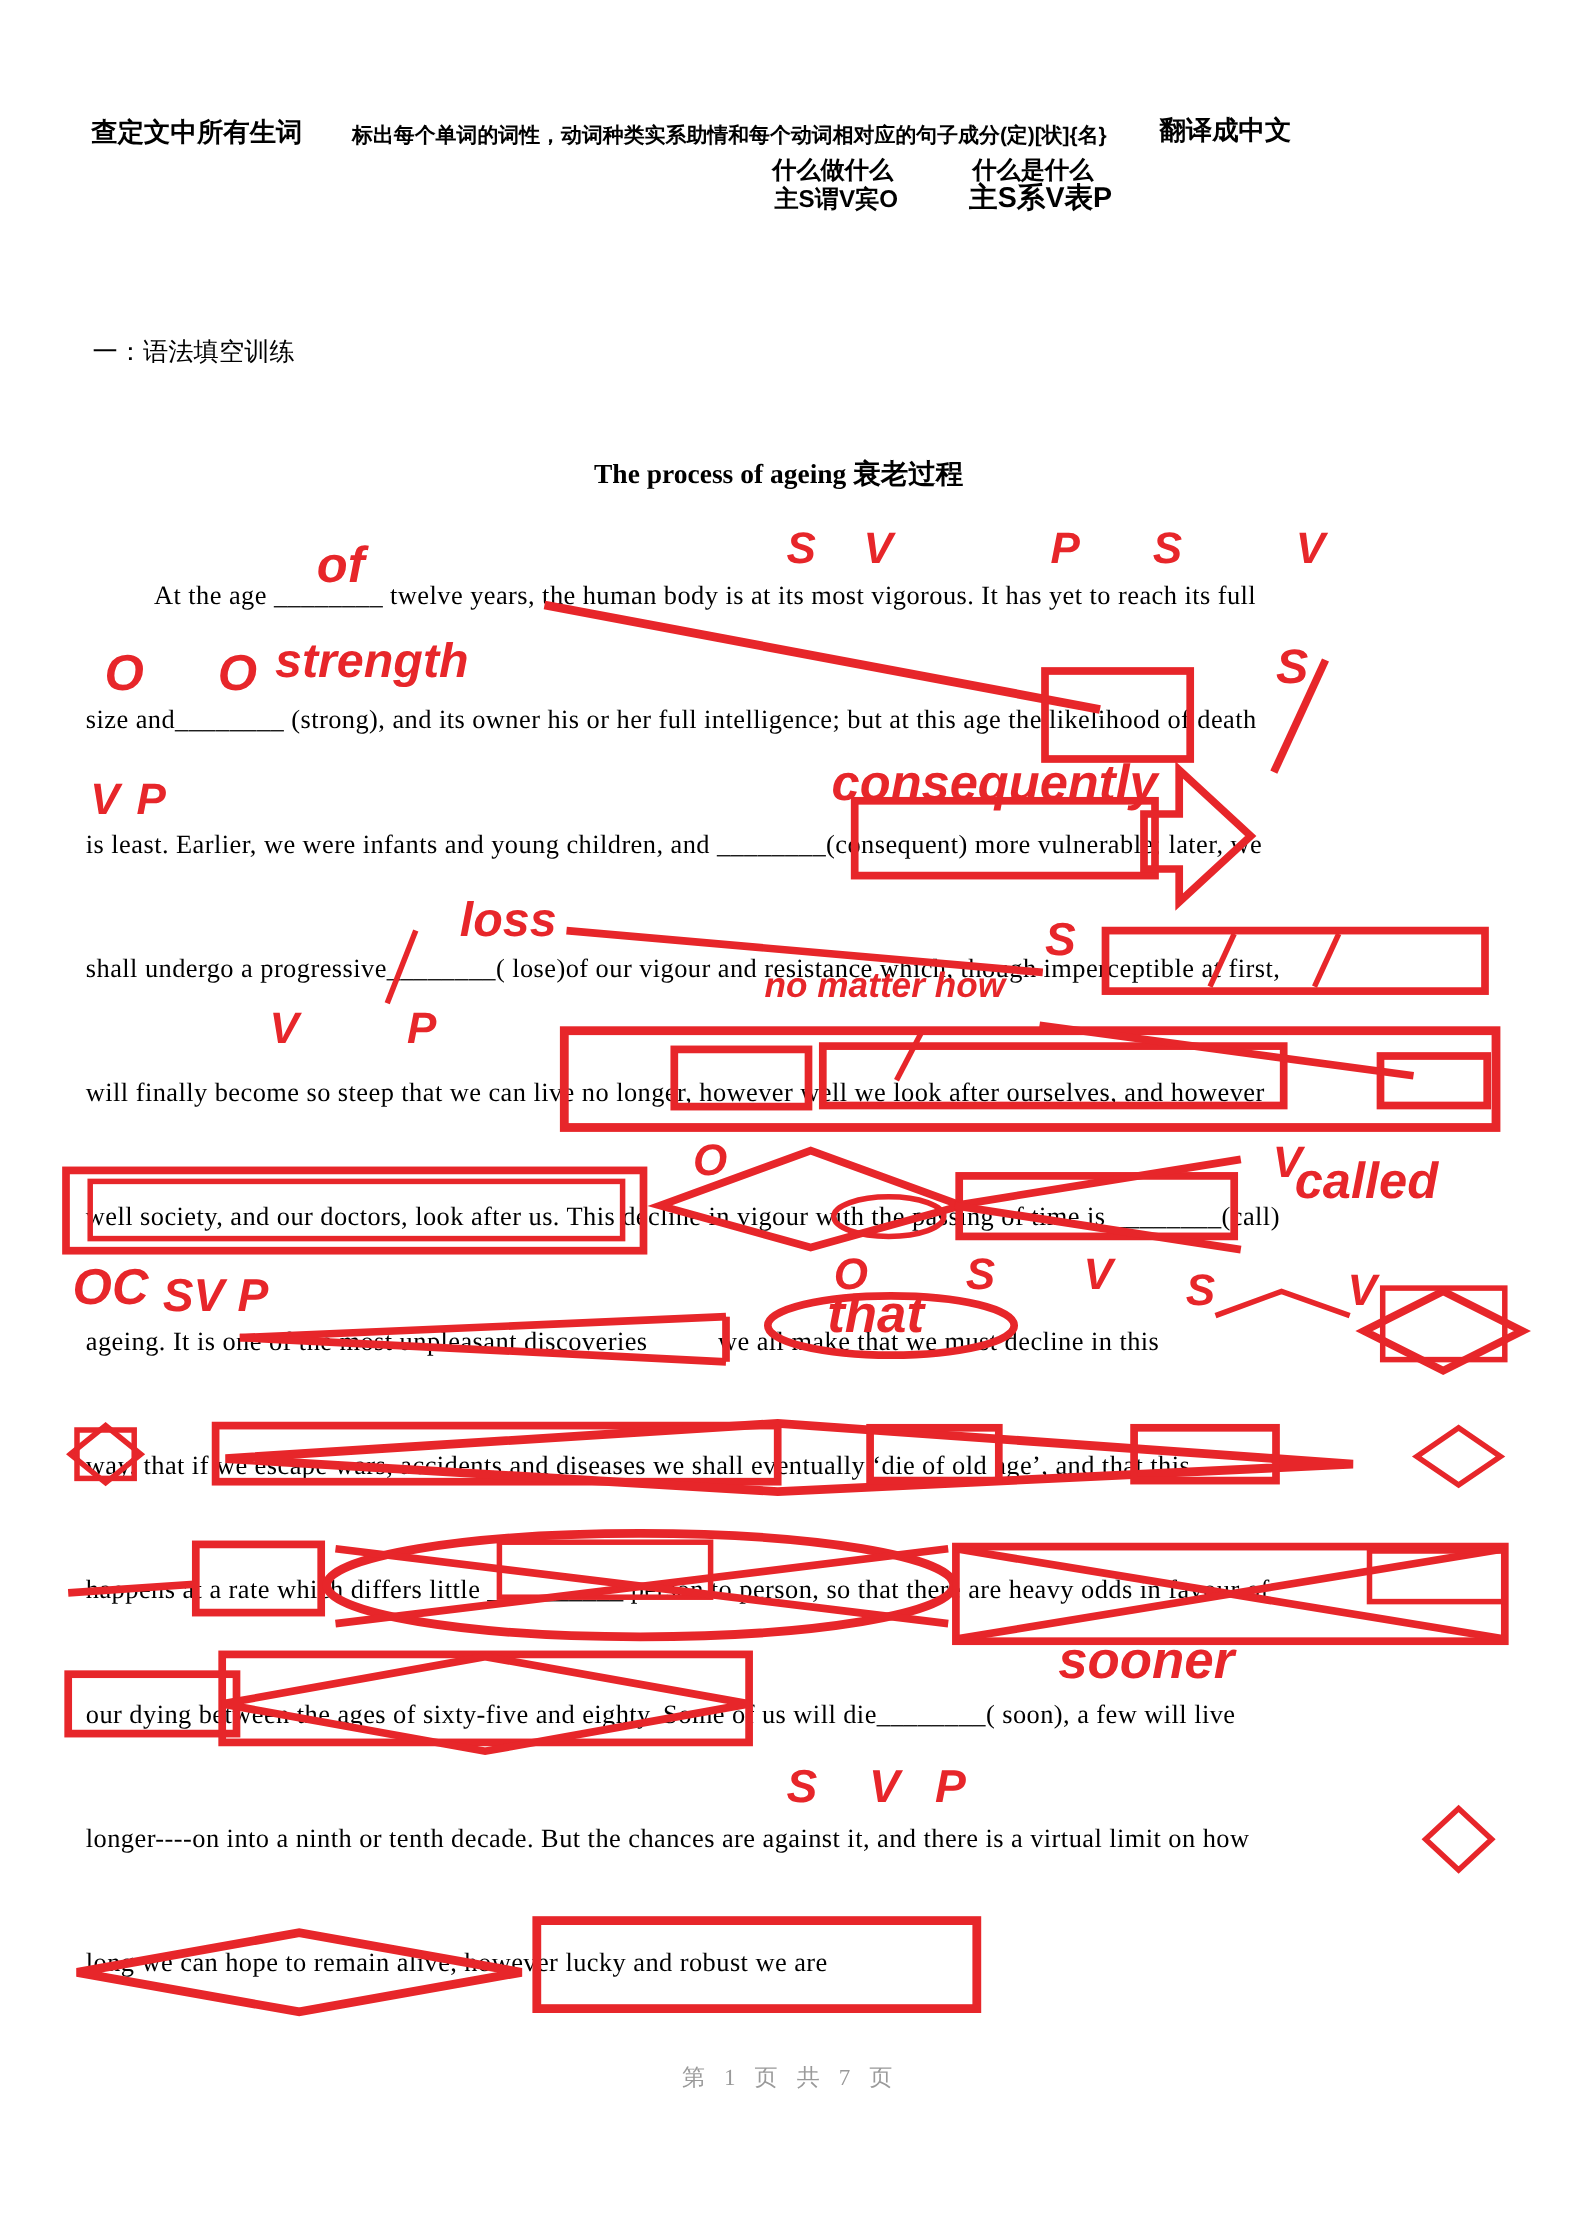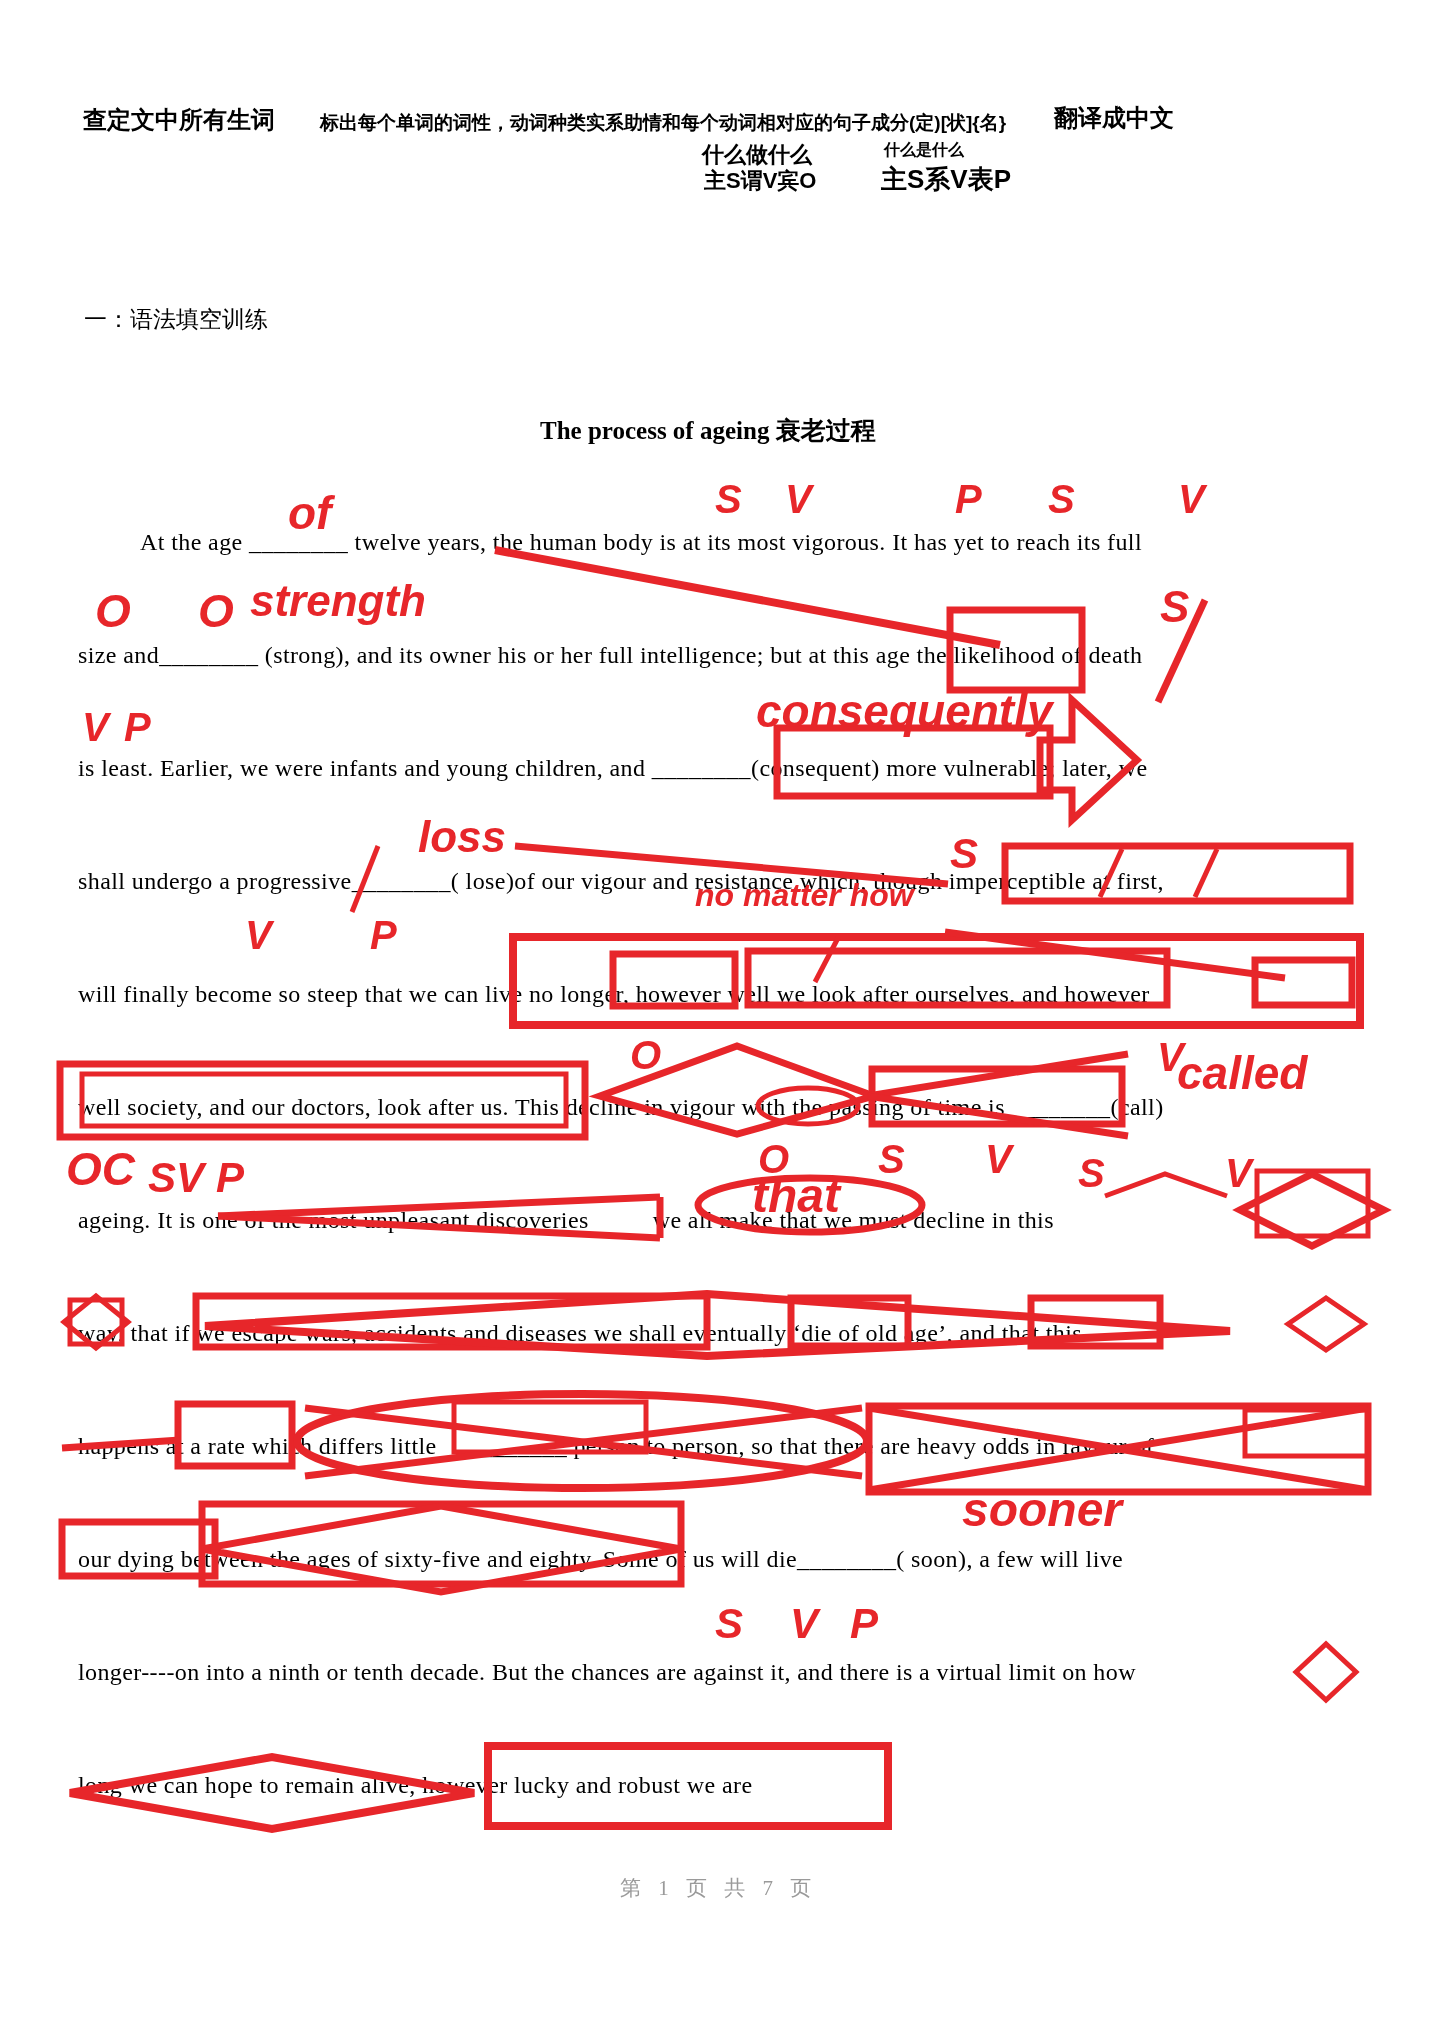--- a/index.html
+++ b/index.html
@@ -26,21 +26,21 @@
 </style>
 </head>
 <body>
 
 <div id="page">
 
   <div class="abs hdr-b" style="left:83px;top:104px;font-size:24px;">查定文中所有生词</div>
   <div class="abs hdr-m" style="left:320px;top:110px;font-size:19px;font-weight:bold;">标出每个单词的词性，动词种类实系助情和每个动词相对应的句子成分(定)[状]{名}</div>
   <div class="abs hdr-b" style="left:1054px;top:102px;font-size:24px;">翻译成中文</div>
   <div class="abs hdr-b" style="left:702px;top:140px;font-size:22px;">什么做什么</div>
-  <div class="abs hdr-b" style="left:884px;top:140px;font-size:16px;">什么是什么</div>
+  <div class="abs hdr-b" style="left:884px;top:140px;font-size:22px;">什么是什么</div>
   <div class="abs hdr-b" style="left:704px;top:166px;font-size:22px;">主S谓V宾O</div>
   <div class="abs hdr-b" style="left:881px;top:162px;font-size:26px;">主S系V表P</div>
 
   <div class="abs section" style="left:84px;top:304px;font-size:23px;">一：语法填空训练</div>
 
   <div class="abs ptitle" style="left:540px;top:414px;font-size:25px;">
     <span>The process of ageing</span>
     <span>衰老过程</span>
   </div>
 

